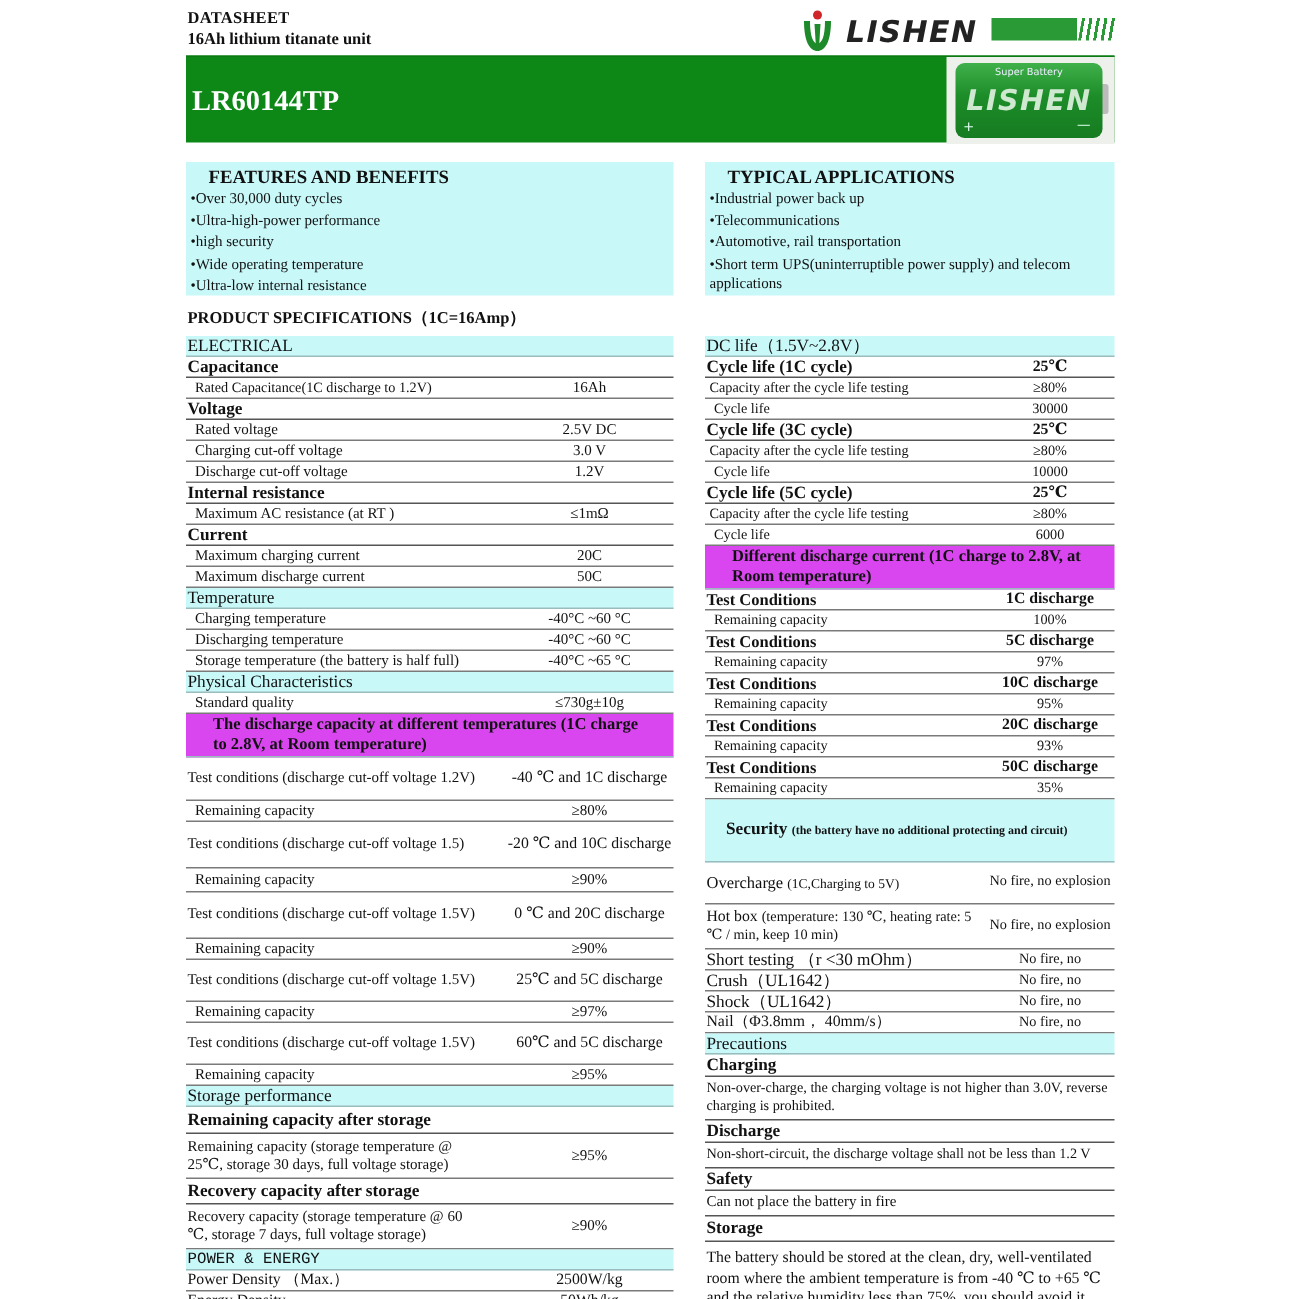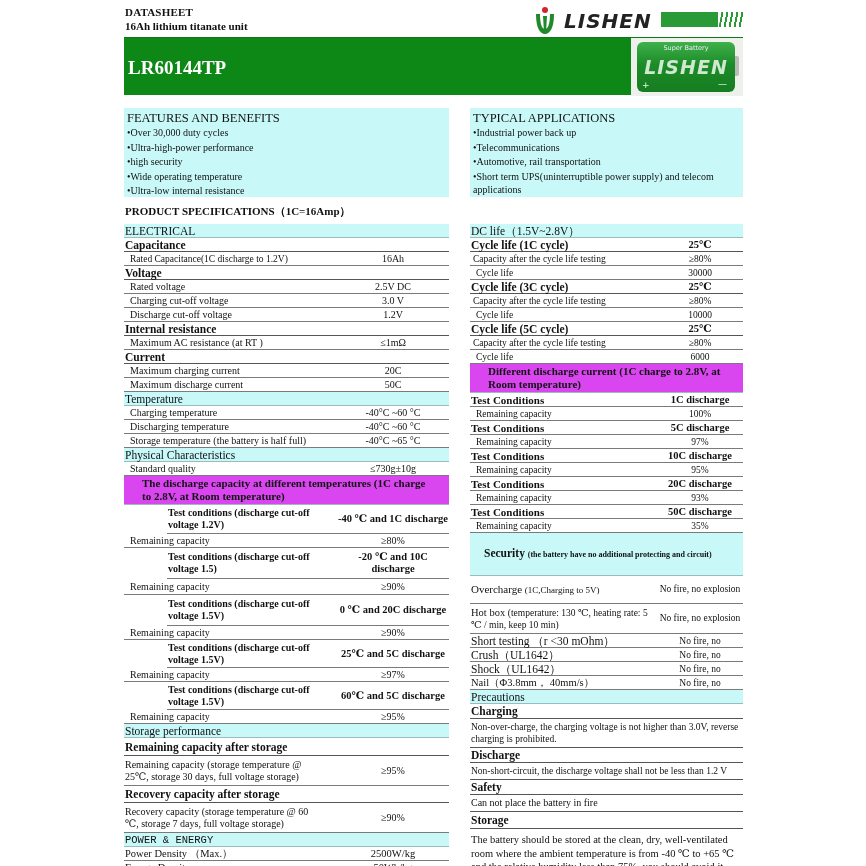--- a/index.html
+++ b/index.html
@@ -23,41 +23,41 @@
   .banner-title { position: absolute; left: 4px; top: 19px; color: #fff; font-weight: bold; font-size: 19px; }
   .battery { position: absolute; right: 0; top: 0; width: 112px; height: 58px; background: #eef0ec; overflow: hidden; }
   .battery-body { position: absolute; left: 6px; top: 4px; width: 98px; height: 50px; border-radius: 6px; background: linear-gradient(180deg, #3fb04a 0%, #1c8c28 45%, #167c21 100%); }
   .battery-cap { position: absolute; left: 102px; top: 18px; width: 6px; height: 20px; background: #bbb; border-radius: 2px; }
   .battery-sub { position: absolute; left: 0; width: 98px; top: 2px; text-align: center; font-family: "DejaVu Sans", sans-serif; font-size: 6.5px; color: #eef; }
   .battery-brand { position: absolute; left: 0; width: 98px; top: 14px; text-align: center; font-family: "DejaVu Sans", sans-serif; font-weight: bold; font-style: italic; font-size: 19px; color: #cfe8d0; letter-spacing: 1px; }
   .battery-plus { position: absolute; left: 5px; bottom: 2px; color: #dfe; font-size: 9px; font-family: "DejaVu Sans", sans-serif; }
   .battery-minus { position: absolute; right: 8px; bottom: 3px; color: #dfe; font-size: 9px; font-family: "DejaVu Sans", sans-serif; }
 
   .box { position: absolute; background: #c9f8f9; padding: 2px 3px; font-size: 10px; line-height: 14.5px; }
-  .box h3 { font-size: 12.5px; font-weight: normal; line-height: 16px; }
+  .box h3 { font-size: 12.5px; font-weight: bold; line-height: 16px; margin-left: 12px; }
   .box .bullet::before { content: "\2022"; }
 
   .spec-title { position: absolute; left: 1px; top: 204px; font-size: 11px; font-weight: bold; }
 
   .col { position: absolute; width: 325px; }
   .col.left { left: 0; top: 224px; }
   .col.right { left: 346px; top: 224px; width: 273px; }
 
   .row { display: flex; align-items: center; border-bottom: 1px solid #7a7a7a; font-size: 10px; line-height: 12px; }
   .row .k { flex: 1; }
   .row .v { text-align: center; }
   .left .row .v { width: 112px; }
   .right .row .v { width: 86px; }
   .sec { background: #c9f8f9; font-weight: normal; font-size: 11.5px; height: 14px; border-bottom: 1px solid #9bbcbd; padding-left: 1px; }
   .sec2 { background: #d946ef; font-weight: bold; font-size: 11px; padding: 1px 18px; border-bottom: 1px solid #9bbcbd; line-height: 13px; }
   .grp { font-weight: bold; font-size: 11.5px; height: 14px; padding-left: 1px; border-bottom: 1px solid #555; }
   .grp .v { font-size: 10.5px; }
   .item { height: 14px; padding-left: 6px; }
   .item.small { font-size: 9.5px; }
-  .tc { font-weight: bold; font-size: 10px; height: 29px; padding-left: 1px; margin-left: 43px; }
+  .tc { font-weight: normal; font-size: 10px; height: 29px; padding-left: 1px; }
   .tc .v { font-size: 10.5px; line-height: 12px; }
   .tall { height: 29px; padding-left: 1px; font-size: 10px; gap: 16px; }
   .tall .k { line-height: 12px; }
   .mono { font-family: "Liberation Mono", "DejaVu Sans Mono", monospace; font-weight: normal; font-size: 10.5px; }
   .tcR { font-weight: bold; font-size: 11px; height: 14px; padding-left: 1px; }
   .sec-r { background: #c9f8f9; font-weight: bold; font-size: 11.5px; padding: 14px; border-bottom: 1px solid #9bbcbd; line-height: 12px; }
   .sec-r .small { font-size: 8px; }
   .sx { height: 28px; padding-left: 1px; font-size: 11px; }
   .sx .v { font-size: 9.5px; line-height: 11px; }
   .sx .k .small { font-size: 9px; }

